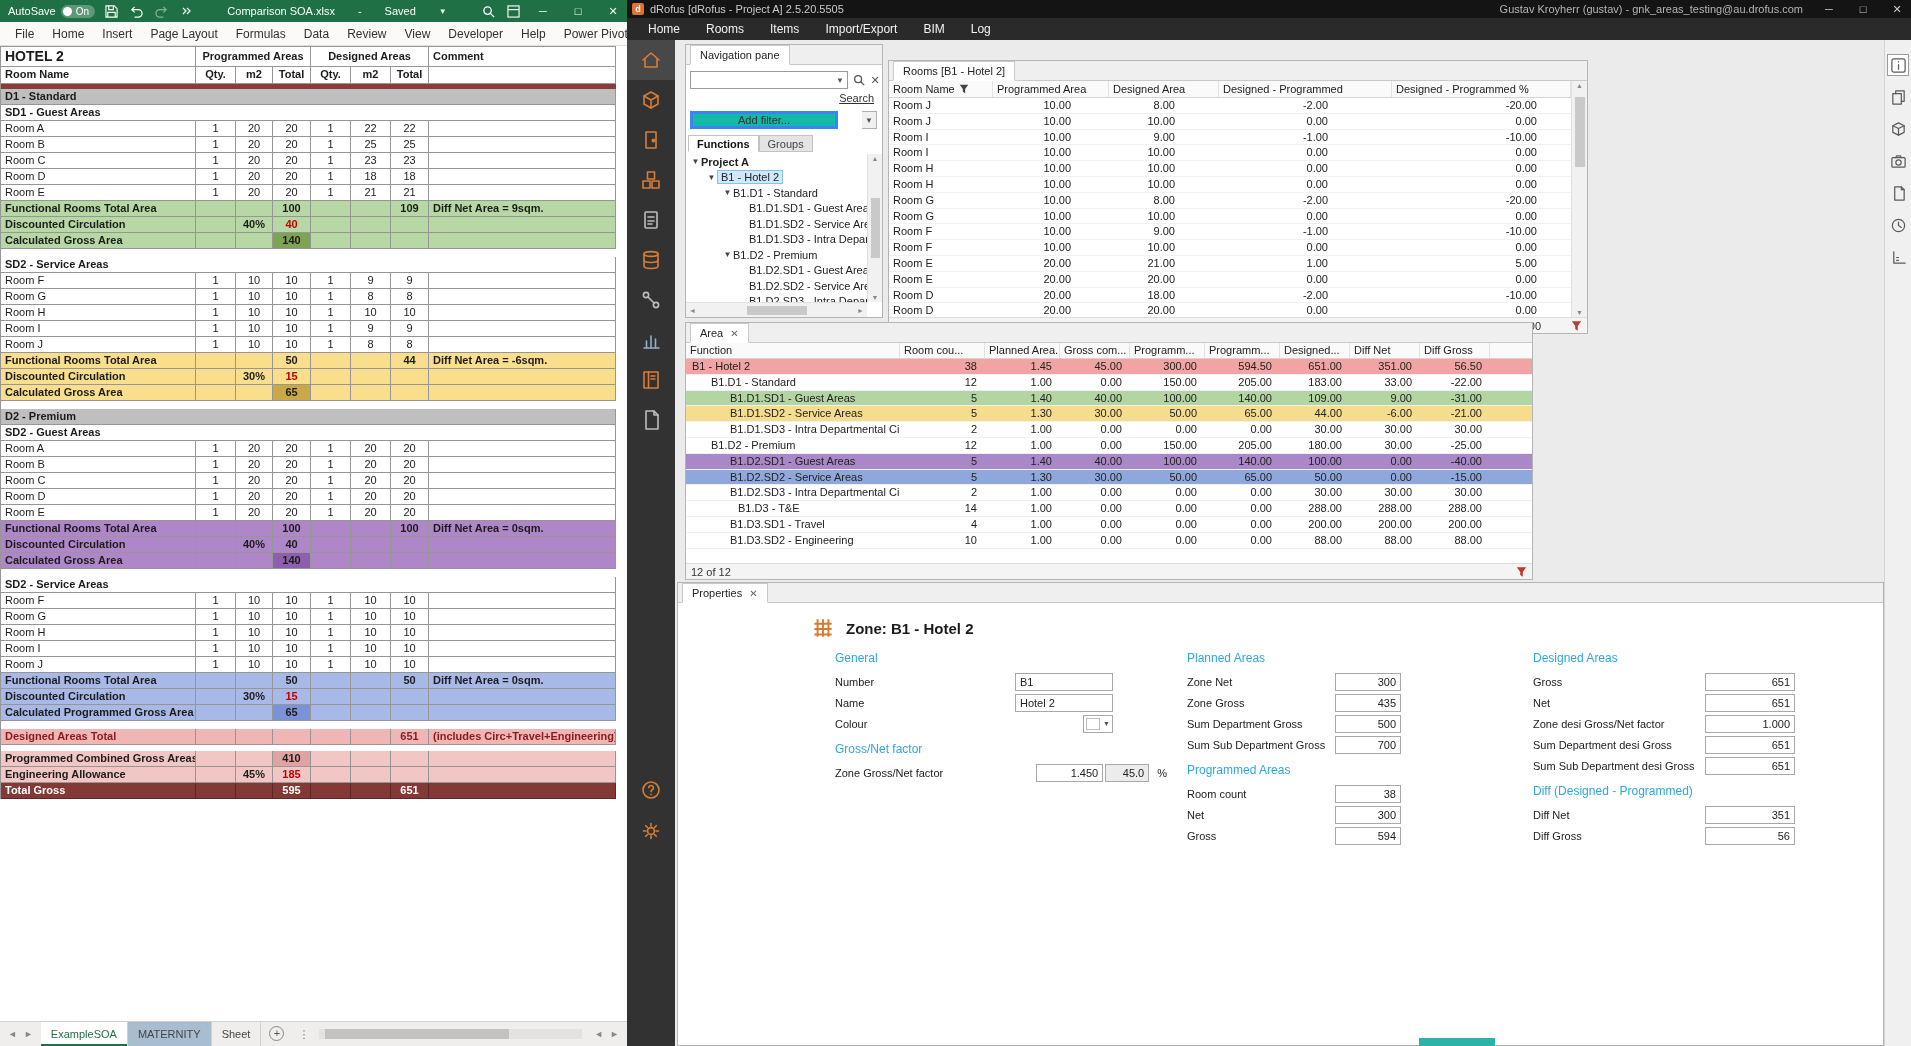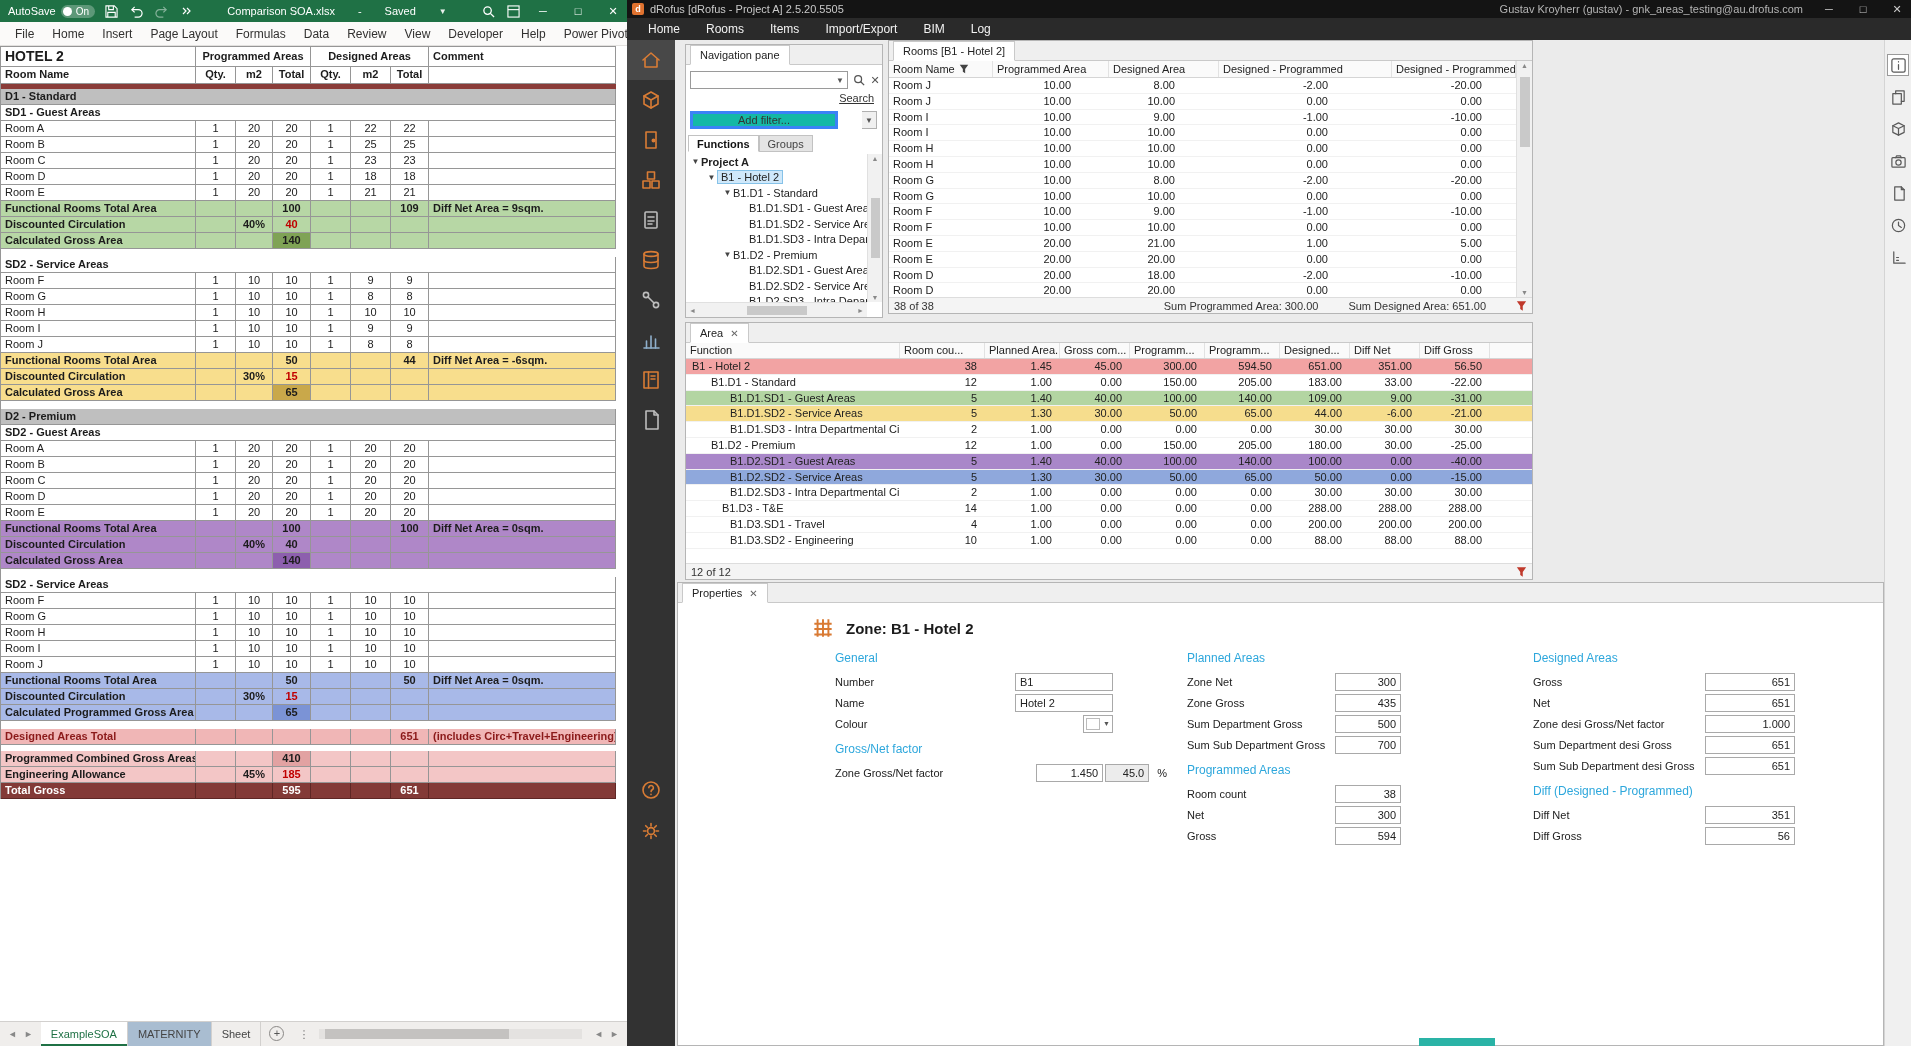--- a/index.html
+++ b/index.html
@@ -92,21 +92,21 @@
 .tnode{height:15.5px;display:flex;align-items:center;white-space:nowrap;overflow:hidden}
 .tnode.lvl0{font-weight:bold}
 .tw{width:11px;font-size:8px;color:#444;text-align:center;flex:none}
 .tsel{background:#cfe8fa;border:1px solid #86c2e8;padding:0 3px}
 .nav-vscroll{position:absolute;right:0;top:89px;width:15px;bottom:15px;background:#f1f1f1;border-left:1px solid #e0e0e0;display:flex;flex-direction:column;align-items:center;justify-content:space-between;font-size:7px;color:#888;padding:1px 0}
 .nav-hscroll{position:absolute;left:0;right:15px;bottom:0;height:15px;background:#f1f1f1;border-top:1px solid #e0e0e0;display:flex;align-items:center;justify-content:space-between;font-size:7px;color:#888;padding:0 3px}
 .sthumb{background:#c9c9c9}
 .sthumb.v{width:9px;height:60px}
 .sthumb.h{height:9px;width:60px}
 
-.rooms-panel{left:261px;top:40px;width:645px;height:274px}
+.rooms-panel{left:261px;top:60px;width:700px;height:274px}
 .rtbl-hdr{position:absolute;left:0;right:16px;top:20px;height:17px;display:grid;grid-template-columns:104px 116px 110px 173px 1fr;background:#fafafa;border-bottom:1px solid #d5d5d5}
 .rh{border-right:1px solid #e2e2e2;padding:2px 4px;overflow:hidden;white-space:nowrap;display:flex;align-items:center;gap:4px;color:#222}
 .rtbl-body{position:absolute;left:0;right:16px;top:37px;bottom:16px;overflow:hidden}
 .rtbl-row{display:grid;grid-template-columns:104px 116px 110px 173px 1fr;height:15.8px;border-bottom:1px solid #f1f1f1}
 .rc{padding:1px 4px;overflow:hidden;white-space:nowrap}
 .rc.num{text-align:right}
 .rc.p1{padding-right:38px}.rc.p2{padding-right:44px}.rc.p3{padding-right:64px}.rc.p4{padding-right:34px}
 .vscroll{position:absolute;right:0;top:20px;width:16px;bottom:16px;background:#f1f1f1;border-left:1px solid #e0e0e0;display:flex;flex-direction:column;align-items:center;justify-content:space-between;font-size:7px;color:#888;padding:1px 0}
 .vs-thumb{width:10px;height:70px;background:#c9c9c9;position:absolute;top:16px;left:3px}
 .status{position:absolute;left:0;right:0;bottom:0;height:16px;background:#f4f4f4;border-top:1px solid #ddd;display:flex;align-items:center;font-size:11px;color:#333;padding:0 5px}
@@ -1127,21 +1127,21 @@
           <div class="ac num">2</div>
           <div class="ac num">1.00</div>
           <div class="ac num">0.00</div>
           <div class="ac num">0.00</div>
           <div class="ac num">0.00</div>
           <div class="ac num">30.00</div>
           <div class="ac num">30.00</div>
           <div class="ac num">30.00</div>
         </div>
         <div class="atbl-row">
-          <div class="ac" style="padding-left: 36px;">B1.D3 - T&amp;E</div>
+          <div class="ac" style="padding-left: 36px; margin-left: 16px;">B1.D3 - T&amp;E</div>
           <div class="ac num">14</div>
           <div class="ac num">1.00</div>
           <div class="ac num">0.00</div>
           <div class="ac num">0.00</div>
           <div class="ac num">0.00</div>
           <div class="ac num">288.00</div>
           <div class="ac num">288.00</div>
           <div class="ac num">288.00</div>
         </div>
         <div class="atbl-row">

